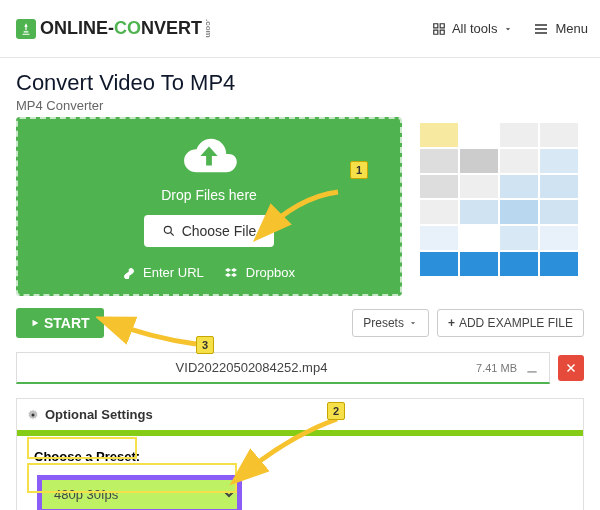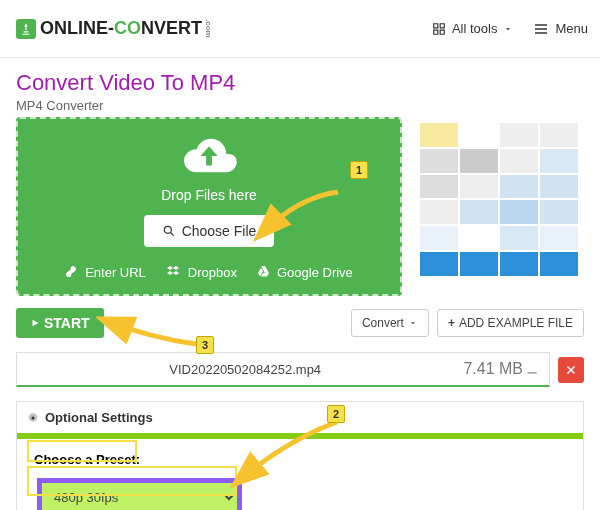--- a/index.html
+++ b/index.html
@@ -5,40 +5,40 @@
   * { box-sizing: border-box; margin: 0; padding: 0; }
   body { font-family: -apple-system, BlinkMacSystemFont, "Segoe UI", Arial, sans-serif; background: #fff; width: 600px; height: 510px; overflow: hidden; }
   .topbar { display: flex; align-items: center; justify-content: space-between; padding: 8px 12px 8px 16px; border-bottom: 1px solid #e5e5e5; height: 58px; }
   .logo { display: flex; align-items: center; gap: 4px; font-weight: 700; font-size: 18px; color: #222; }
   .logo .accent { color: #4fb34f; }
   .logo-icon { width: 20px; height: 20px; background: #4fb34f; border-radius: 3px; display: flex; align-items: center; justify-content: center; }
   .logo-icon svg { width: 14px; height: 14px; }
   .topright { display: flex; align-items: center; gap: 20px; font-size: 13px; color: #333; }
   .tool-btn, .menu-btn { display: flex; align-items: center; gap: 6px; cursor: pointer; }
   .page { padding: 12px 16px; }
-  .title { font-size: 22px; font-weight: 500; color: #a21caf; }
+  .title { font-size: 22px; font-weight: 500; color: #0f172a; }
   .subtitle { font-size: 13px; color: #666; margin-top: 2px; margin-bottom: 4px; }
   .row1 { display: flex; gap: 12px; }
   .dropzone { flex: 1; background: #4fb34f; border: 2px dashed rgba(255,255,255,0.7); border-radius: 4px; padding: 14px 10px 14px; text-align: center; position: relative; }
   .dropzone .cloud { width: 62px; height: 46px; margin: 0 auto 4px; }
   .drop-text { color: #fff; font-size: 14px; margin-bottom: 12px; }
   .choose-btn { background: #fff; border: none; border-radius: 4px; padding: 8px 18px; font-size: 14px; color: #333; cursor: pointer; display: inline-flex; align-items: center; gap: 6px; }
   .alt-sources { display: flex; justify-content: center; gap: 20px; margin-top: 18px; color: #fff; font-size: 13px; }
-  .alt-sources span { display: inline-flex; align-items: flex-start; gap: 8px; cursor: pointer; }
+  .alt-sources span { display: inline-flex; align-items: center; gap: 8px; cursor: pointer; }
   .ad { width: 170px; height: 165px; display: flex; flex-direction: column; gap: 2px; padding: 6px; }
   .ad-row { display: flex; gap: 2px; flex: 1; }
   .ad-cell { flex: 1; background: #eee; }
   .row2 { display: flex; align-items: center; gap: 8px; margin-top: 12px; }
   .start-btn { background: #4fb34f; color: #fff; border: none; border-radius: 3px; padding: 7px 14px; font-size: 14px; font-weight: 600; cursor: pointer; display: inline-flex; align-items: center; gap: 4px; }
   .spacer { flex: 1; }
   .presets-btn, .example-btn { background: #fff; border: 1px solid #ccc; border-radius: 3px; padding: 6px 10px; font-size: 12px; cursor: pointer; display: inline-flex; align-items: center; gap: 4px; color: #444; }
   .file-row { display: flex; align-items: center; gap: 8px; margin-top: 14px; }
   .file-bar { flex: 1; border: 1px solid #ddd; border-bottom: 2px solid #4fb34f; padding: 7px 10px; font-size: 13px; color: #444; display: flex; align-items: center; }
   .file-bar .fname { flex: 1; text-align: center; }
-  .file-size { color: #777; font-size: 16px; margin-right: 2px; }
+  .file-size { color: #777; font-size: 11px; margin-right: 8px; }
   .dl-icon { color: #aaa; }
   .remove-btn { background: #e64a3b; color: #fff; border: none; width: 26px; height: 26px; border-radius: 3px; font-size: 14px; cursor: pointer; display: flex; align-items: center; justify-content: center; }
   .settings { border: 1px solid #e0e0e0; margin-top: 14px; }
   .settings-hdr { padding: 8px 10px; border-bottom: 6px solid #84cc16; font-size: 13px; font-weight: 600; color: #333; display: flex; align-items: center; gap: 6px; }
   .settings-body { padding: 10px 12px 14px; }
   .preset-label { font-size: 13px; font-weight: 600; display: inline-block; padding: 3px 5px; }
   select.preset { display: block; margin-top: 8px; padding: 6px 8px; font-size: 13px; border: 5px solid #8b5cf6; background: #bef264; width: 205px; color: #444; margin-left: 8px; }
   .annot { position: absolute; background: #f6e04a; border: 1px solid #c7a600; width: 18px; height: 18px; font-size: 11px; font-weight: 700; color: #333; display: flex; align-items: center; justify-content: center; border-radius: 2px; z-index: 50; pointer-events: none; }
   .highlight-box { position: absolute; border: 2px solid #f6e04a; pointer-events: none; z-index: 40; }
   .arrow-svg { position: absolute; z-index: 45; pointer-events: none; }
@@ -102,26 +102,20 @@
               <path fill="#fff" d="M10 14a5 5 0 007 0l3-3a5 5 0 00-7-7l-1 1m2 8a5 5 0 00-7 0l-3 3a5 5 0 007 7l1-1" stroke="#fff" stroke-width="2"></path>
             </svg>
           <span>Enter URL</span>
         </span>
         <span>
           <svg width="14" height="12" viewBox="0 0 24 24">
               <path fill="#fff" d="M6 2l6 4-6 4-6-4zM18 2l6 4-6 4-6-4zM6 12l6 4-6 4-6-4zM18 12l6 4-6 4-6-4z"></path>
             </svg>
           <span>Dropbox</span>
         </span>
-        <span>
-          <svg width="12" height="12" viewBox="0 0 24 24">
-              <path fill="#fff" d="M8 2h8l8 14h-8zM2 16l6-10 4 7-6 10zM8 23l4-7h12l-4 7z"></path>
-            </svg>
-          <span>Google Drive</span>
-        </span>
       </div>
       <div class="annot" style="top:42px; right:32px">1</div>
       <svg class="arrow-svg" style="top:68px; left:230px; width:100px; height:60px" viewBox="0 0 100 60">
         <defs>
             <marker id="ah1" markerWidth="8" markerHeight="8" refX="6" refY="3" orient="auto">
               <path d="M0 0 L8 3 L0 6 Z" fill="#f6c22e"></path>
             </marker>
           </defs>
         <path d="M90 5 Q50 10 12 48" fill="none" stroke="#f6c22e" stroke-width="5" marker-end="url(#ah1)"></path>
       </svg>
@@ -168,21 +162,21 @@
 
   <div class="row2 hold">
     <button class="start-btn">
       <svg width="10" height="10" viewBox="0 0 24 24">
           <path fill="#fff" d="M6 4l14 8-14 8z"></path>
         </svg>
       <span>START</span>
     </button>
     <div class="spacer"></div>
     <button class="presets-btn">
-      <span>Convert</span>
+      <span>Presets</span>
       <svg width="10" height="10" viewBox="0 0 24 24">
           <path fill="#555" d="M7 10l5 5 5-5z"></path>
         </svg>
     </button>
     <button class="example-btn">
       <span style="font-weight:700">+</span>
       <span>ADD EXAMPLE FILE</span>
     </button>
     <div class="annot" style="top:28px; left:180px">3</div>
     <svg class="arrow-svg" style="top:-2px; left:80px; width:110px; height:45px" viewBox="0 0 110 45">

